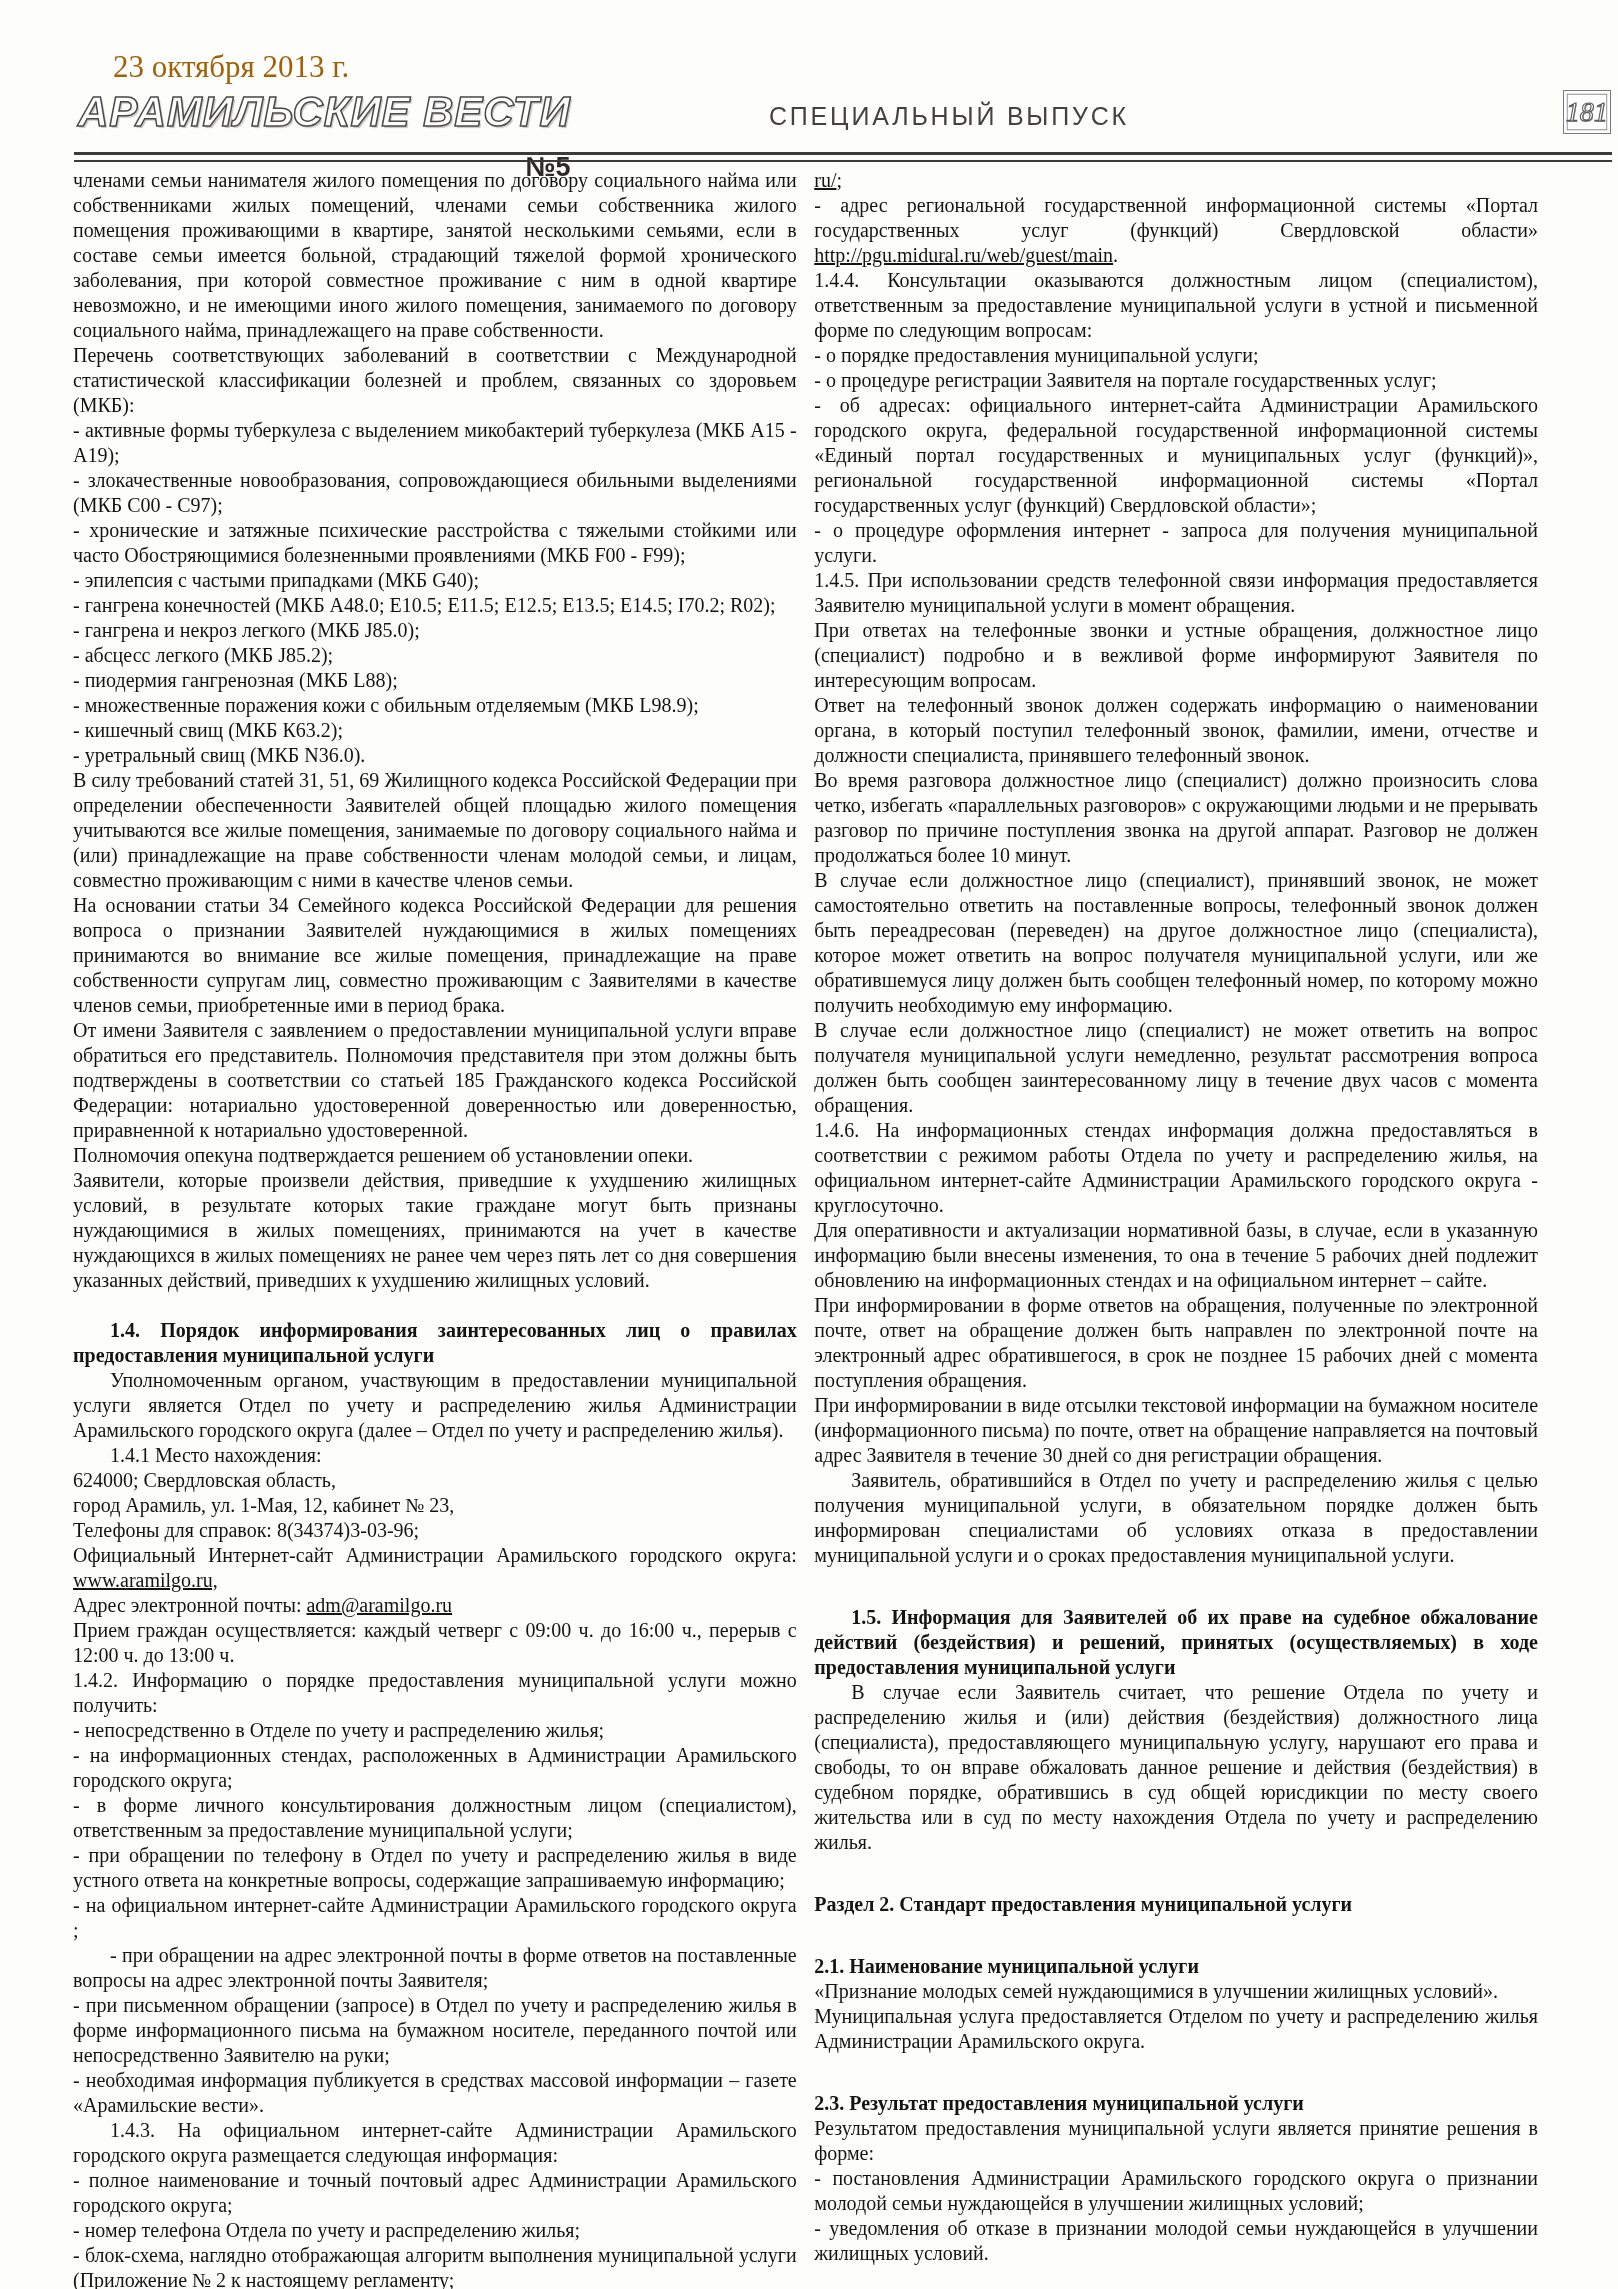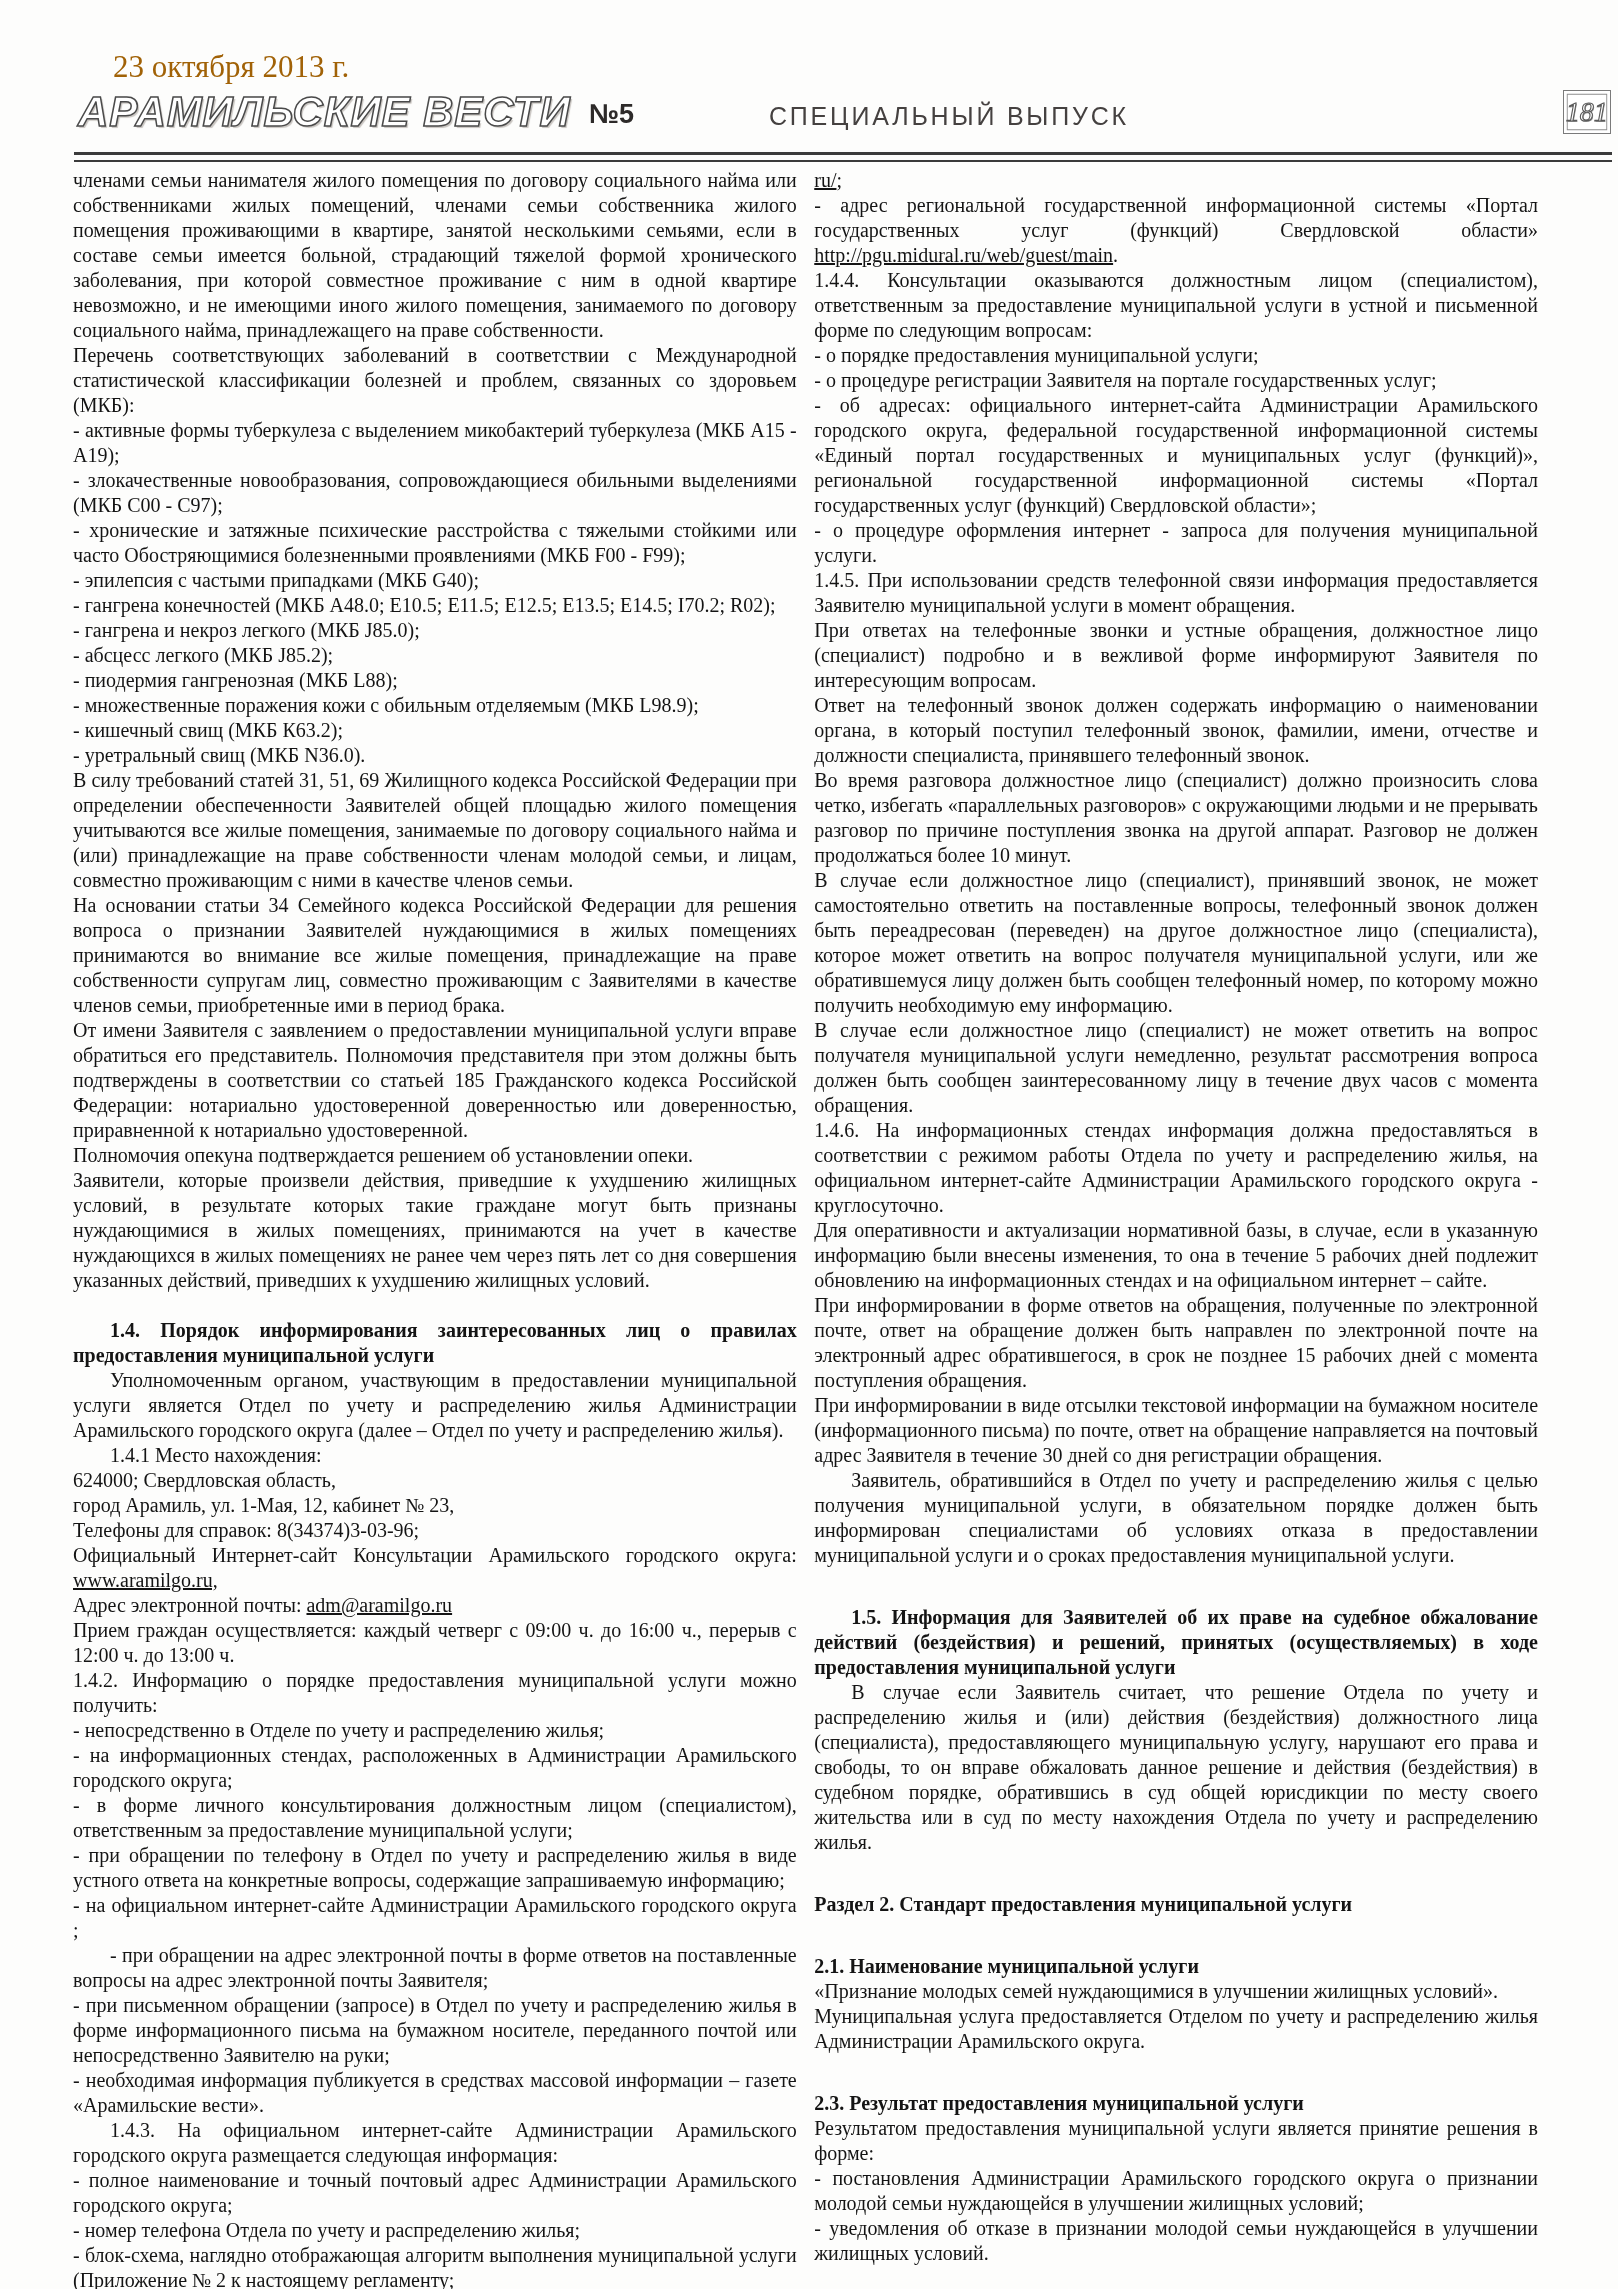--- a/index.html
+++ b/index.html
@@ -10,21 +10,21 @@
     color:#151515;
   }
   .page{position:relative;width:1619px;height:2290px;overflow:hidden;}
 
   
   .header{position:absolute;top:0;left:0;right:0;height:162px;}
   .date{
     position:absolute;left:113px;top:50px;
     font-size:31px;line-height:1.1;color:#a16207;
   }
-  .mast-row{position:absolute;left:78px;top:91px;display:flex;align-items:flex-end;gap:18.5px;}
+  .mast-row{position:absolute;left:78px;top:91px;display:flex;align-items:flex-end;gap:18.5px;flex-direction:column;}
   .masthead{
     font-family:"Liberation Sans", sans-serif;
     font-weight:bold;font-style:italic;
     font-size:42px;line-height:1;letter-spacing:0.9px;
     color:#ffffff;
     -webkit-text-stroke:1.5px #4a4a4a;
     text-shadow:1.8px 1.8px 0.9px #c9c5c1, 0 0 0.9px #555;
     white-space:nowrap;
   }
   .issue{
@@ -113,21 +113,21 @@
         <p class="para"><span class="run">На основании статьи 34 Семейного кодекса Российской Федерации для решения вопроса о признании Заявителей нуждающимися в жилых помещениях принимаются во внимание все жилые помещения, принадлежащие на праве собственности супругам лиц, совместно проживающим с Заявителями в качестве членов семьи, приобретенные ими в период брака.</span></p>
         <p class="para"><span class="run">От имени Заявителя с заявлением о предоставлении муниципальной услуги вправе обратиться его представитель. Полномочия представителя при этом должны быть подтверждены в соответствии со статьей 185 Гражданского кодекса Российской Федерации: нотариально удостоверенной доверенностью или доверенностью, приравненной к нотариально удостоверенной.</span></p>
         <p class="para"><span class="run">Полномочия опекуна подтверждается решением об установлении опеки.</span></p>
         <p class="para"><span class="run">Заявители, которые произвели действия, приведшие к ухудшению жилищных условий, в результате которых такие граждане могут быть признаны нуждающимися в жилых помещениях, принимаются на учет в качестве нуждающихся в жилых помещениях не ранее чем через пять лет со дня совершения указанных действий, приведших к ухудшению жилищных условий.</span></p>
         <p class="para bold indent" style="margin-top: 25px;"><span class="run">1.4. Порядок информирования заинтересованных лиц о правилах предоставления муниципальной услуги</span></p>
         <p class="para indent"><span class="run">Уполномоченным органом, участвующим в предоставлении муниципальной услуги является Отдел по учету и распределению жилья Администрации Арамильского городского округа (далее – Отдел по учету и распределению жилья).</span></p>
         <p class="para indent"><span class="run">1.4.1 Место нахождения:</span></p>
         <p class="para"><span class="run">624000; Свердловская область,</span></p>
         <p class="para"><span class="run">город Арамиль, ул. 1-Мая, 12, кабинет № 23,</span></p>
         <p class="para"><span class="run">Телефоны для справок: 8(34374)3-03-96;</span></p>
-        <p class="para"><span class="run">Официальный Интернет-сайт Консультации Арамильского городского округа: </span><span class="link">www.aramilgo.ru,</span></p>
+        <p class="para"><span class="run">Официальный Интернет-сайт Администрации Арамильского городского округа: </span><span class="link">www.aramilgo.ru,</span></p>
         <p class="para"><span class="run">Адрес электронной почты: </span><span class="link">adm@aramilgo.ru</span></p>
         <p class="para"><span class="run">Прием граждан осуществляется: каждый четверг с 09:00 ч.  до 16:00 ч., перерыв с 12:00 ч. до 13:00 ч.</span></p>
         <p class="para"><span class="run">1.4.2. Информацию о порядке предоставления муниципальной услуги можно получить:</span></p>
         <p class="para"><span class="run">-  непосредственно в Отделе по учету и распределению жилья;</span></p>
         <p class="para"><span class="run">- на информационных стендах, расположенных в Администрации Арамильского городского округа;</span></p>
         <p class="para"><span class="run">-  в форме личного консультирования должностным лицом (специалистом), ответственным за предоставление муниципальной услуги;</span></p>
         <p class="para"><span class="run">- при обращении по телефону в Отдел по учету и распределению жилья  в виде устного ответа на конкретные вопросы, содержащие запрашиваемую информацию;</span></p>
         <p class="para"><span class="run">- на официальном интернет-сайте Администрации Арамильского городского округа ;</span></p>
         <p class="para indent"><span class="run">- при обращении на адрес электронной почты  в форме ответов на поставленные вопросы на адрес электронной почты Заявителя;</span></p>
         <p class="para"><span class="run">- при письменном обращении (запросе) в  Отдел по учету и распределению жилья в форме информационного письма на бумажном носителе, переданного почтой или непосредственно Заявителю на руки;</span></p>

